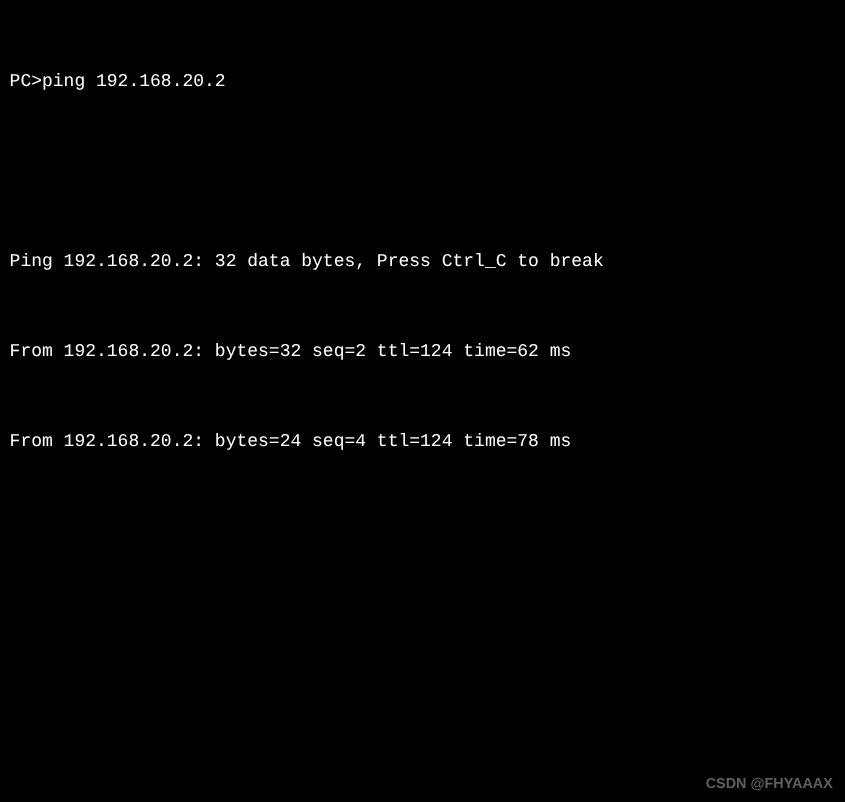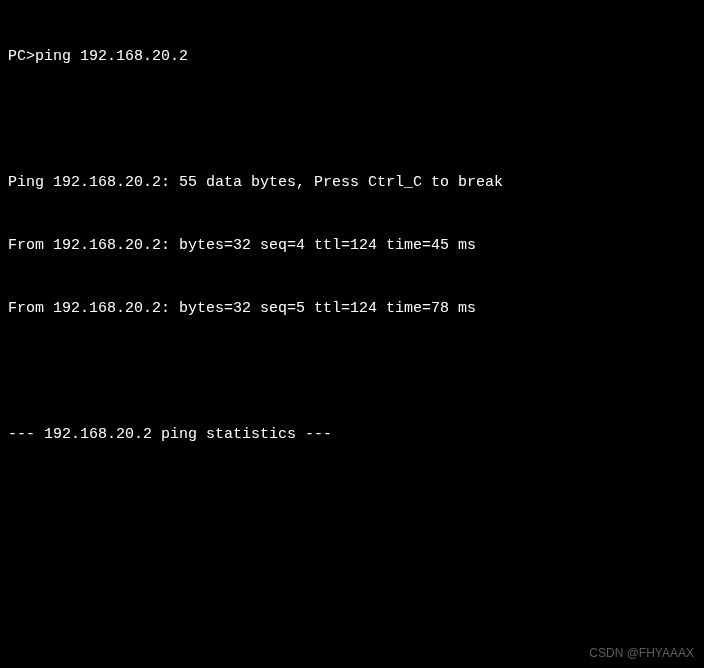--- a/index.html
+++ b/index.html
@@ -18,42 +18,43 @@
       height: 668px;
       position: relative;
       overflow: hidden;
     }
     .terminal {
       white-space: pre;
     }
     .line {
       display: block;
       min-height: 1.4em;
+      margin-top: 12px;
     }
     .watermark {
       position: absolute;
       bottom: 6px;
       right: 10px;
       color: #888888;
       font-family: Arial, sans-serif;
       font-size: 12px;
       opacity: 0.7;
+      font-weight: bold;
     }
   </style>
 </head>
 <body>
 
 <div class="terminal">
   <span class="line">PC&gt;ping 192.168.20.2</span>
   <span class="line"></span>
-  <span class="line">Ping 192.168.20.2: 55 data bytes, Press Ctrl_C to break</span>
-  <span class="line">From 192.168.20.2: bytes=32 seq=4 ttl=124 time=45 ms</span>
-  <span class="line">From 192.168.20.2: bytes=32 seq=5 ttl=124 time=78 ms</span>
+  <span class="line">Ping 192.168.20.2: 32 data bytes, Press Ctrl_C to break</span>
+  <span class="line">From 192.168.20.2: bytes=32 seq=2 ttl=124 time=62 ms</span>
+  <span class="line">From 192.168.20.2: bytes=24 seq=4 ttl=124 time=78 ms</span>
   <span class="line"></span>
-  <span class="line">--- 192.168.20.2 ping statistics ---</span>
   
   
   
   
   
   
   
   
   
   

